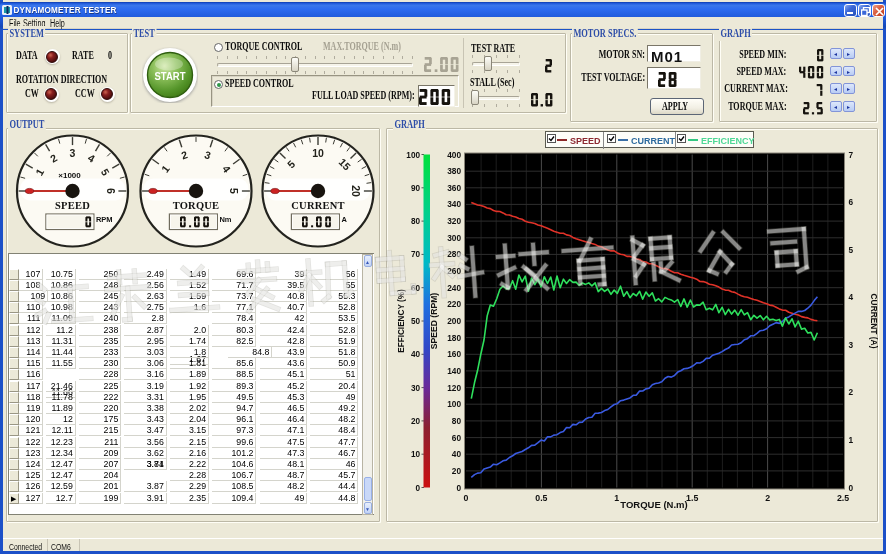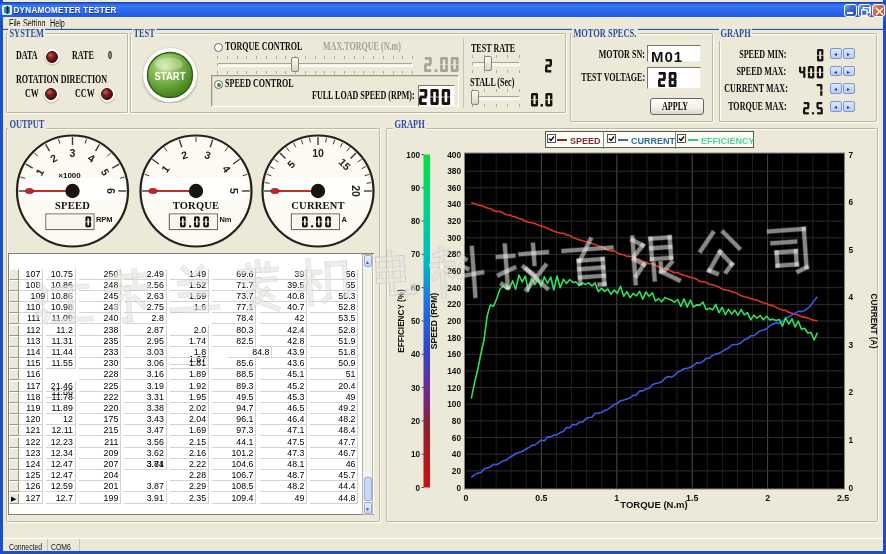--- a/index.html
+++ b/index.html
@@ -569,31 +569,31 @@
     <div class="td" style="left:115.3px;top:160.10px;width:42.5px;">3.43</div>
     <div class="td" style="left:160.8px;top:160.10px;width:39.3px;">2.04</div>
     <div class="td" style="left:203.1px;top:160.10px;width:44.4px;">96.1</div>
     <div class="td" style="left:250.5px;top:160.10px;width:47.9px;">46.4</div>
     <div class="td" style="left:301.4px;top:160.10px;width:48.1px;">48.2</div>
     <div class="rh" style="top:171.30px;"></div>
     <div class="td" style="left:10.2px;top:171.30px;width:24.1px;">121</div>
     <div class="td" style="left:37.3px;top:171.30px;width:29.5px;">12.11</div>
     <div class="td" style="left:69.8px;top:171.30px;width:42.5px;">215</div>
     <div class="td" style="left:115.3px;top:171.30px;width:42.5px;">3.47</div>
-    <div class="td" style="left:160.8px;top:171.30px;width:39.3px;">1.69</div>
+    <div class="td" style="left:160.8px;top:171.30px;width:39.3px;">3.15</div>
     <div class="td" style="left:203.1px;top:171.30px;width:44.4px;">97.3</div>
     <div class="td" style="left:250.5px;top:171.30px;width:47.9px;">47.1</div>
     <div class="td" style="left:301.4px;top:171.30px;width:48.1px;">48.4</div>
     <div class="rh" style="top:182.50px;"></div>
     <div class="td" style="left:10.2px;top:182.50px;width:24.1px;">122</div>
     <div class="td" style="left:37.3px;top:182.50px;width:29.5px;">12.23</div>
     <div class="td" style="left:69.8px;top:182.50px;width:42.5px;">211</div>
     <div class="td" style="left:115.3px;top:182.50px;width:42.5px;">3.56</div>
     <div class="td" style="left:160.8px;top:182.50px;width:39.3px;">2.15</div>
-    <div class="td" style="left:203.1px;top:182.50px;width:44.4px;">44.1</div>
+    <div class="td" style="left:203.1px;top:182.50px;width:44.4px;">99.6</div>
     <div class="td" style="left:250.5px;top:182.50px;width:47.9px;">47.5</div>
     <div class="td" style="left:301.4px;top:182.50px;width:48.1px;">47.7</div>
     <div class="rh" style="top:193.70px;"></div>
     <div class="td" style="left:10.2px;top:193.70px;width:24.1px;">123</div>
     <div class="td" style="left:37.3px;top:193.70px;width:29.5px;">12.34</div>
     <div class="td" style="left:69.8px;top:193.70px;width:42.5px;">209</div>
     <div class="td" style="left:115.3px;top:193.70px;width:42.5px;">3.62</div>
     <div class="td" style="left:160.8px;top:193.70px;width:39.3px;">2.16</div>
     <div class="td" style="left:203.1px;top:193.70px;width:44.4px;">101.2</div>
     <div class="td" style="left:250.5px;top:193.70px;width:47.9px;">47.3</div>

